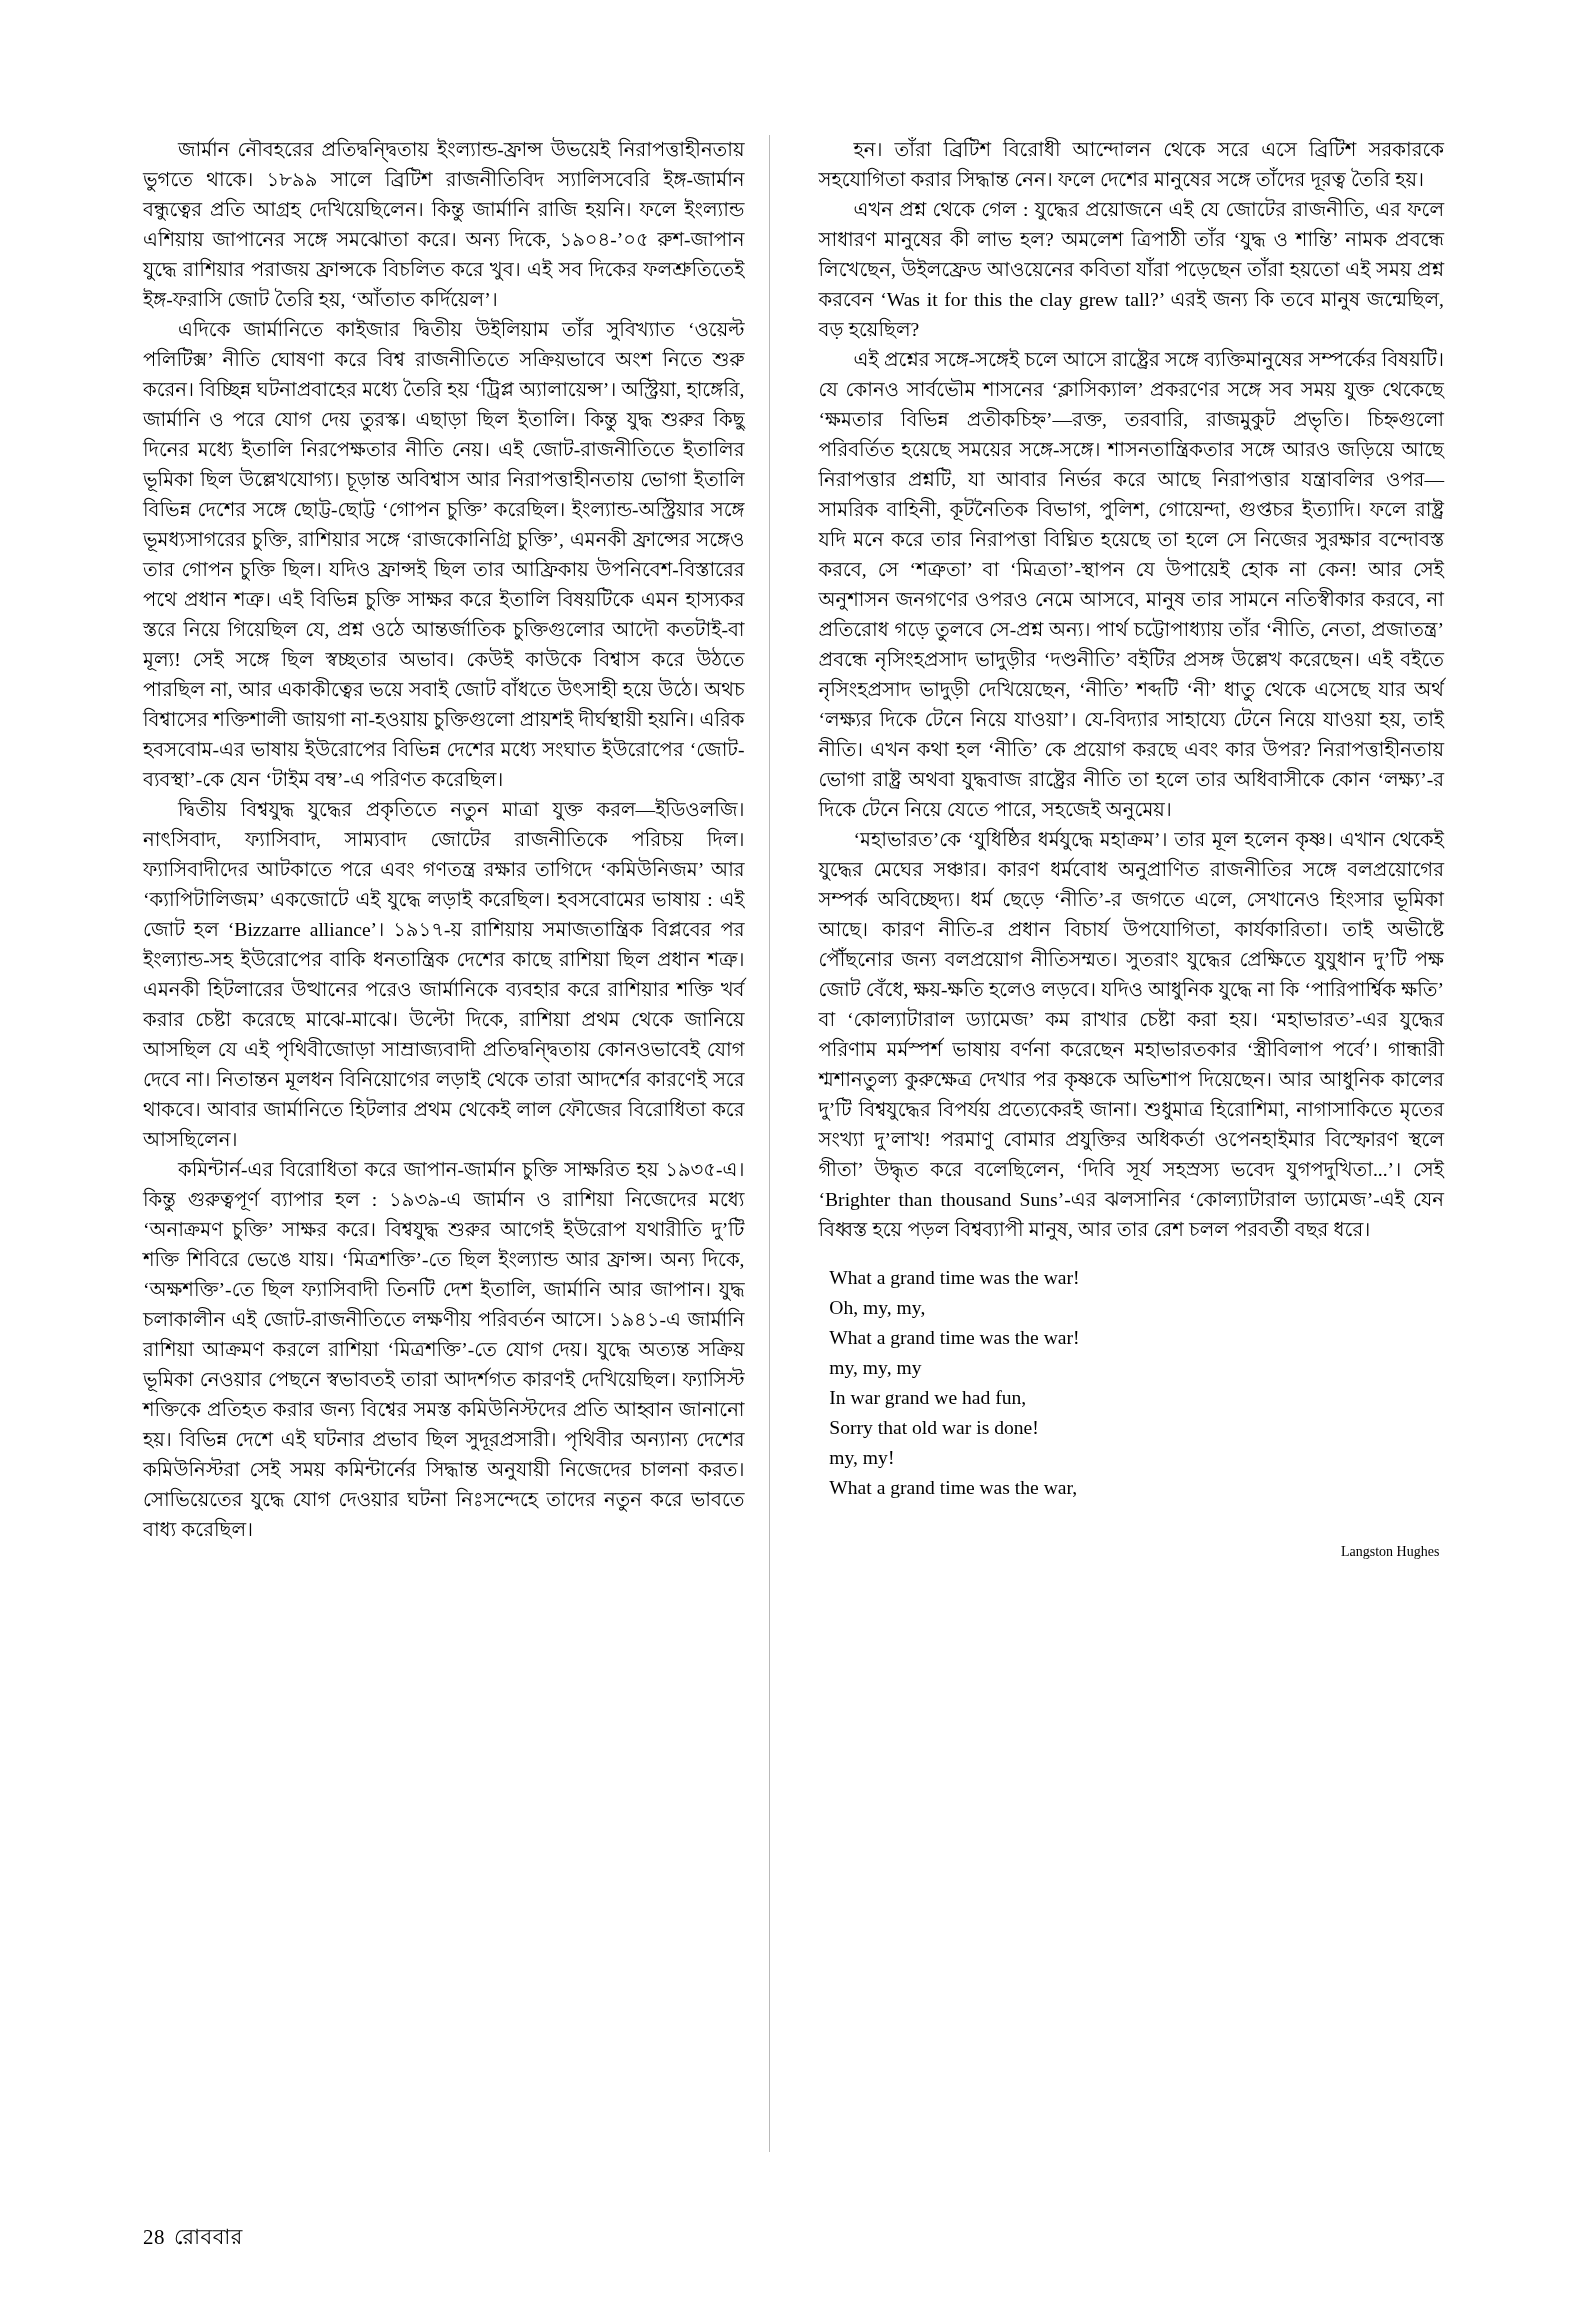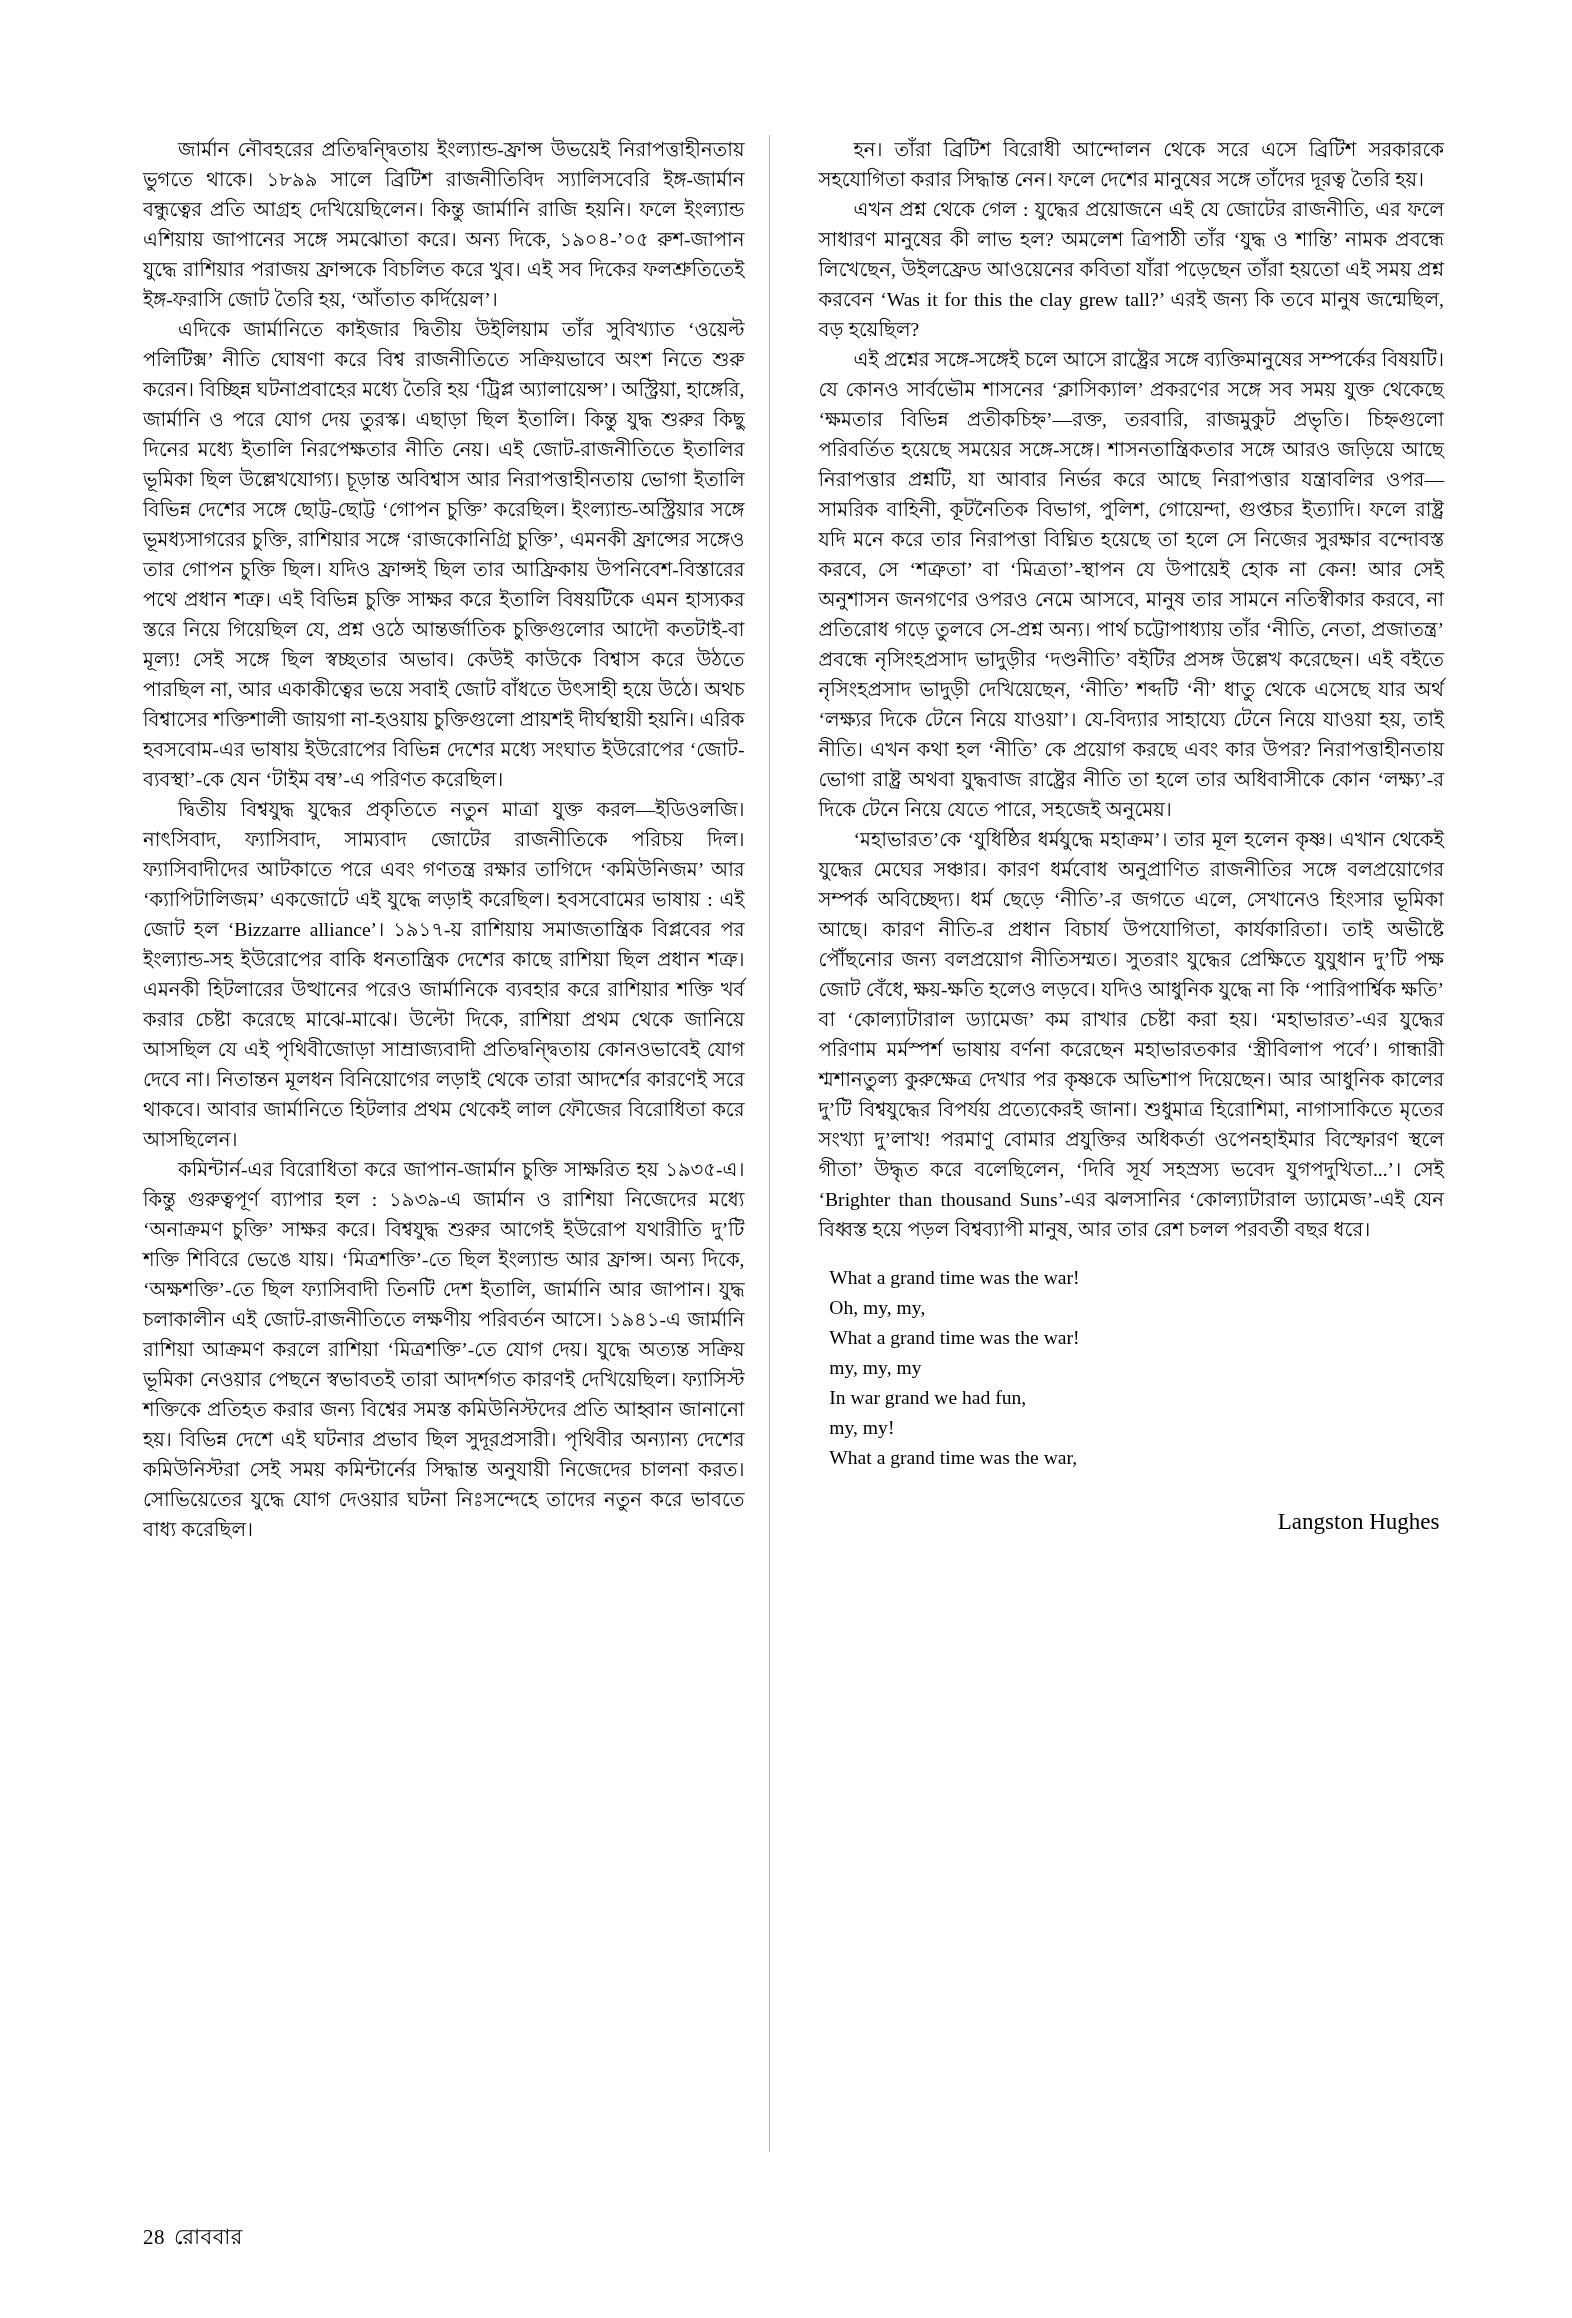--- a/index.html
+++ b/index.html
@@ -73,21 +73,21 @@
   .echo {
     display: block;
     padding-left: 10.8px;
     margin-top: 3.1px;
   }
   .attrib {
     display: block;
     text-align: right;
     margin-top: 14px;
     padding-right: 4.6px;
-    font-size: 23px;
+    font-size: 14px;
   }
   .footer {
     position: absolute;
     left: 143px;
     top: 2221px;
     font-size: 21px;
     letter-spacing: 0.4px;
   }
   .footer .pagenum {
     margin-right: 9.2px;
@@ -115,20 +115,21 @@
       <p class="para">এখন প্রশ্ন থেকে গেল : যুদ্ধের প্রয়োজনে এই যে জোটের রাজনীতি, এর ফলে সাধারণ মানুষের কী লাভ হল? অমলেশ ত্রিপাঠী তাঁর ‘যুদ্ধ ও শান্তি’ নামক প্রবন্ধে লিখেছেন, উইলফ্রেড আওয়েনের কবিতা যাঁরা পড়েছেন তাঁরা হয়তো এই সময় প্রশ্ন করবেন ‘Was it for this the clay grew tall?’ এরই জন্য কি তবে মানুষ জন্মেছিল, বড় হয়েছিল?</p>
       <p class="para">এই প্রশ্নের সঙ্গে-সঙ্গেই চলে আসে রাষ্ট্রের সঙ্গে ব্যক্তিমানুষের সম্পর্কের বিষয়টি। যে কোনও সার্বভৌম শাসনের ‘ক্লাসিক্যাল’ প্রকরণের সঙ্গে সব সময় যুক্ত থেকেছে ‘ক্ষমতার বিভিন্ন প্রতীকচিহ্ন’—রক্ত, তরবারি, রাজমুকুট প্রভৃতি। চিহ্নগুলো পরিবর্তিত হয়েছে সময়ের সঙ্গে-সঙ্গে। শাসনতান্ত্রিকতার সঙ্গে আরও জড়িয়ে আছে নিরাপত্তার প্রশ্নটি, যা আবার নির্ভর করে আছে নিরাপত্তার যন্ত্রাবলির ওপর—সামরিক বাহিনী, কূটনৈতিক বিভাগ, পুলিশ, গোয়েন্দা, গুপ্তচর ইত্যাদি। ফলে রাষ্ট্র যদি মনে করে তার নিরাপত্তা বিঘ্নিত হয়েছে তা হলে সে নিজের সুরক্ষার বন্দোবস্ত করবে, সে ‘শত্রুতা’ বা ‘মিত্রতা’-স্থাপন যে উপায়েই হোক না কেন! আর সেই অনুশাসন জনগণের ওপরও নেমে আসবে, মানুষ তার সামনে নতিস্বীকার করবে, না প্রতিরোধ গড়ে তুলবে সে-প্রশ্ন অন্য। পার্থ চট্টোপাধ্যায় তাঁর ‘নীতি, নেতা, প্রজাতন্ত্র’ প্রবন্ধে নৃসিংহপ্রসাদ ভাদুড়ীর ‘দণ্ডনীতি’ বইটির প্রসঙ্গ উল্লেখ করেছেন। এই বইতে নৃসিংহপ্রসাদ ভাদুড়ী দেখিয়েছেন, ‘নীতি’ শব্দটি ‘নী’ ধাতু থেকে এসেছে যার অর্থ ‘লক্ষ্যর দিকে টেনে নিয়ে যাওয়া’। যে-বিদ্যার সাহায্যে টেনে নিয়ে যাওয়া হয়, তাই নীতি। এখন কথা হল ‘নীতি’ কে প্রয়োগ করছে এবং কার উপর? নিরাপত্তাহীনতায় ভোগা রাষ্ট্র অথবা যুদ্ধবাজ রাষ্ট্রের নীতি তা হলে তার অধিবাসীকে কোন ‘লক্ষ্য’-র দিকে টেনে নিয়ে যেতে পারে, সহজেই অনুমেয়।</p>
       <p class="para">‘মহাভারত’কে ‘যুধিষ্ঠির ধর্মযুদ্ধে মহাক্রম’। তার মূল হলেন কৃষ্ণ। এখান থেকেই যুদ্ধের মেঘের সঞ্চার। কারণ ধর্মবোধ অনুপ্রাণিত রাজনীতির সঙ্গে বলপ্রয়োগের সম্পর্ক অবিচ্ছেদ্য। ধর্ম ছেড়ে ‘নীতি’-র জগতে এলে, সেখানেও হিংসার ভূমিকা আছে। কারণ নীতি-র প্রধান বিচার্য উপযোগিতা, কার্যকারিতা। তাই অভীষ্টে পৌঁছনোর জন্য বলপ্রয়োগ নীতিসম্মত। সুতরাং যুদ্ধের প্রেক্ষিতে যুযুধান দু’টি পক্ষ জোট বেঁধে, ক্ষয়-ক্ষতি হলেও লড়বে। যদিও আধুনিক যুদ্ধে না কি ‘পারিপার্শ্বিক ক্ষতি’ বা ‘কোল্যাটারাল ড্যামেজ’ কম রাখার চেষ্টা করা হয়। ‘মহাভারত’-এর যুদ্ধের পরিণাম মর্মস্পর্শ ভাষায় বর্ণনা করেছেন মহাভারতকার ‘স্ত্রীবিলাপ পর্বে’। গান্ধারী শ্মশানতুল্য কুরুক্ষেত্র দেখার পর কৃষ্ণকে অভিশাপ দিয়েছেন। আর আধুনিক কালের দু’টি বিশ্বযুদ্ধের বিপর্যয় প্রত্যেকেরই জানা। শুধুমাত্র হিরোশিমা, নাগাসাকিতে মৃতের সংখ্যা দু’লাখ! পরমাণু বোমার প্রযুক্তির অধিকর্তা ওপেনহাইমার বিস্ফোরণ স্থলে গীতা’ উদ্ধৃত করে বলেছিলেন, ‘দিবি সূর্য সহস্রস্য ভবেদ যুগপদুখিতা...’। সেই ‘Brighter than thousand Suns’-এর ঝলসানির ‘কোল্যাটারাল ড্যামেজ’-এই যেন বিধ্বস্ত হয়ে পড়ল বিশ্বব্যাপী মানুষ, আর তার রেশ চলল পরবর্তী বছর ধরে।</p>
 
       <div class="poem">
         <span class="poem-line">What a grand time was the war!</span>
         <span class="poem-line">Oh, my, my,</span>
         <span class="poem-line">What a grand time was the war!</span>
         <span class="poem-line">my, my, my</span>
         <span class="poem-line">In war grand we had fun,</span>
+        <span class="poem-line">Sorry that old war is done!</span>
         <span class="poem-line">my, my!</span>
         <span class="poem-line">What a grand time was the war,</span>
         <span class="poem-gap"></span>
         <span class="attrib">Langston Hughes</span>
       </div>
     </div>
 
   </div>
 
   <div class="footer">

